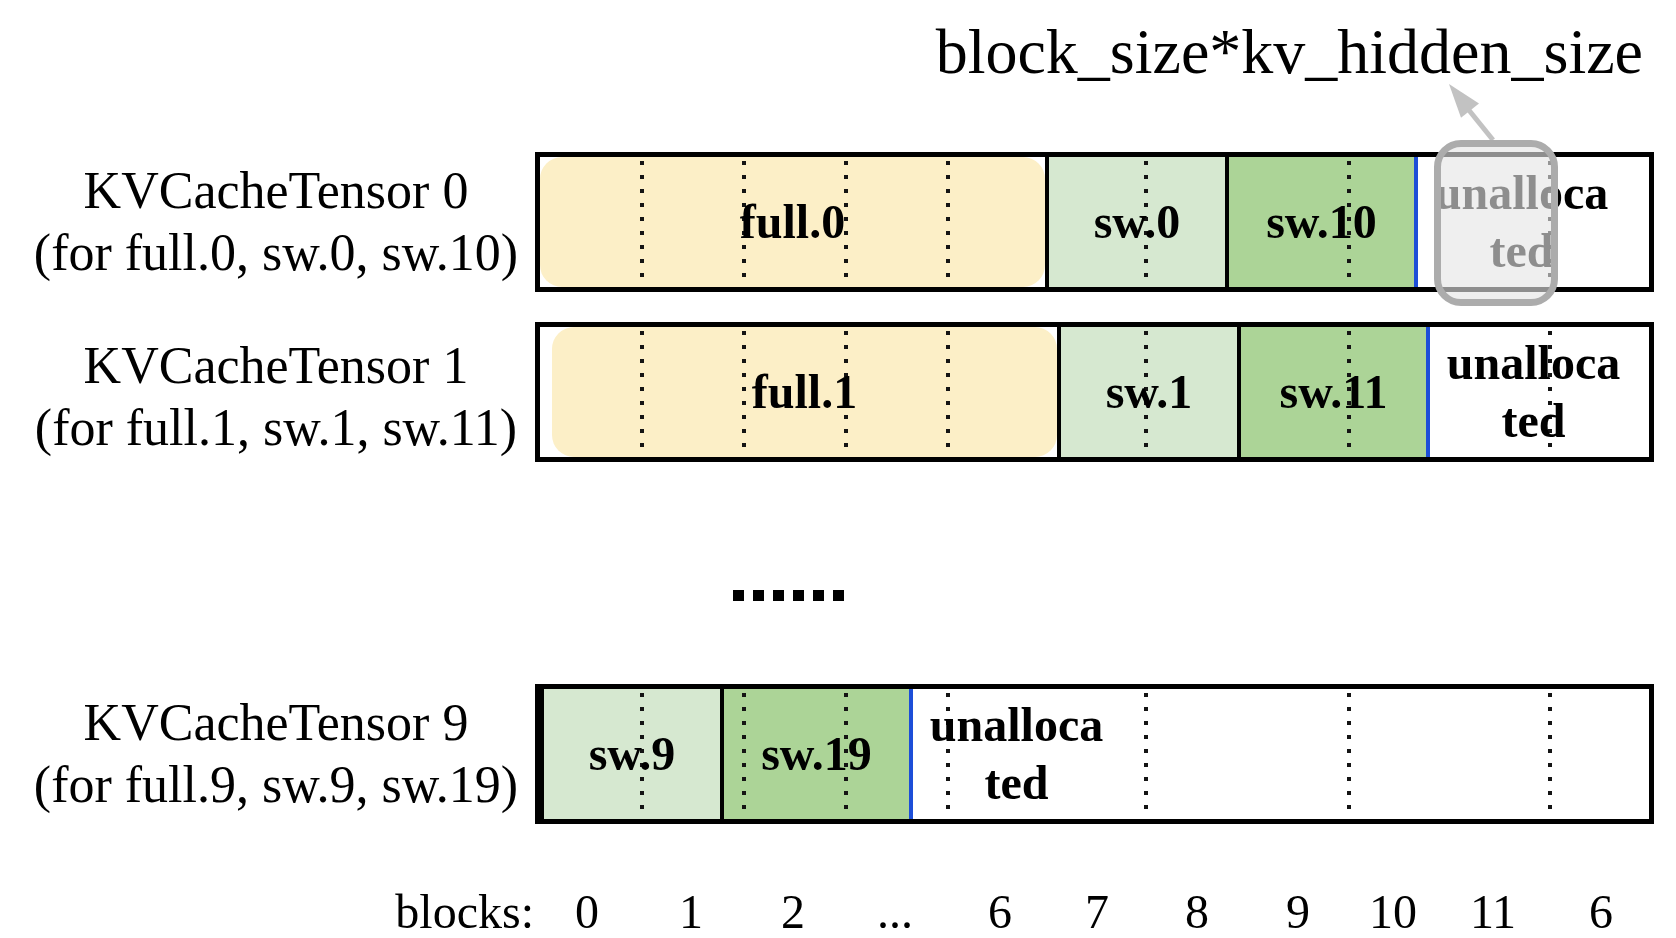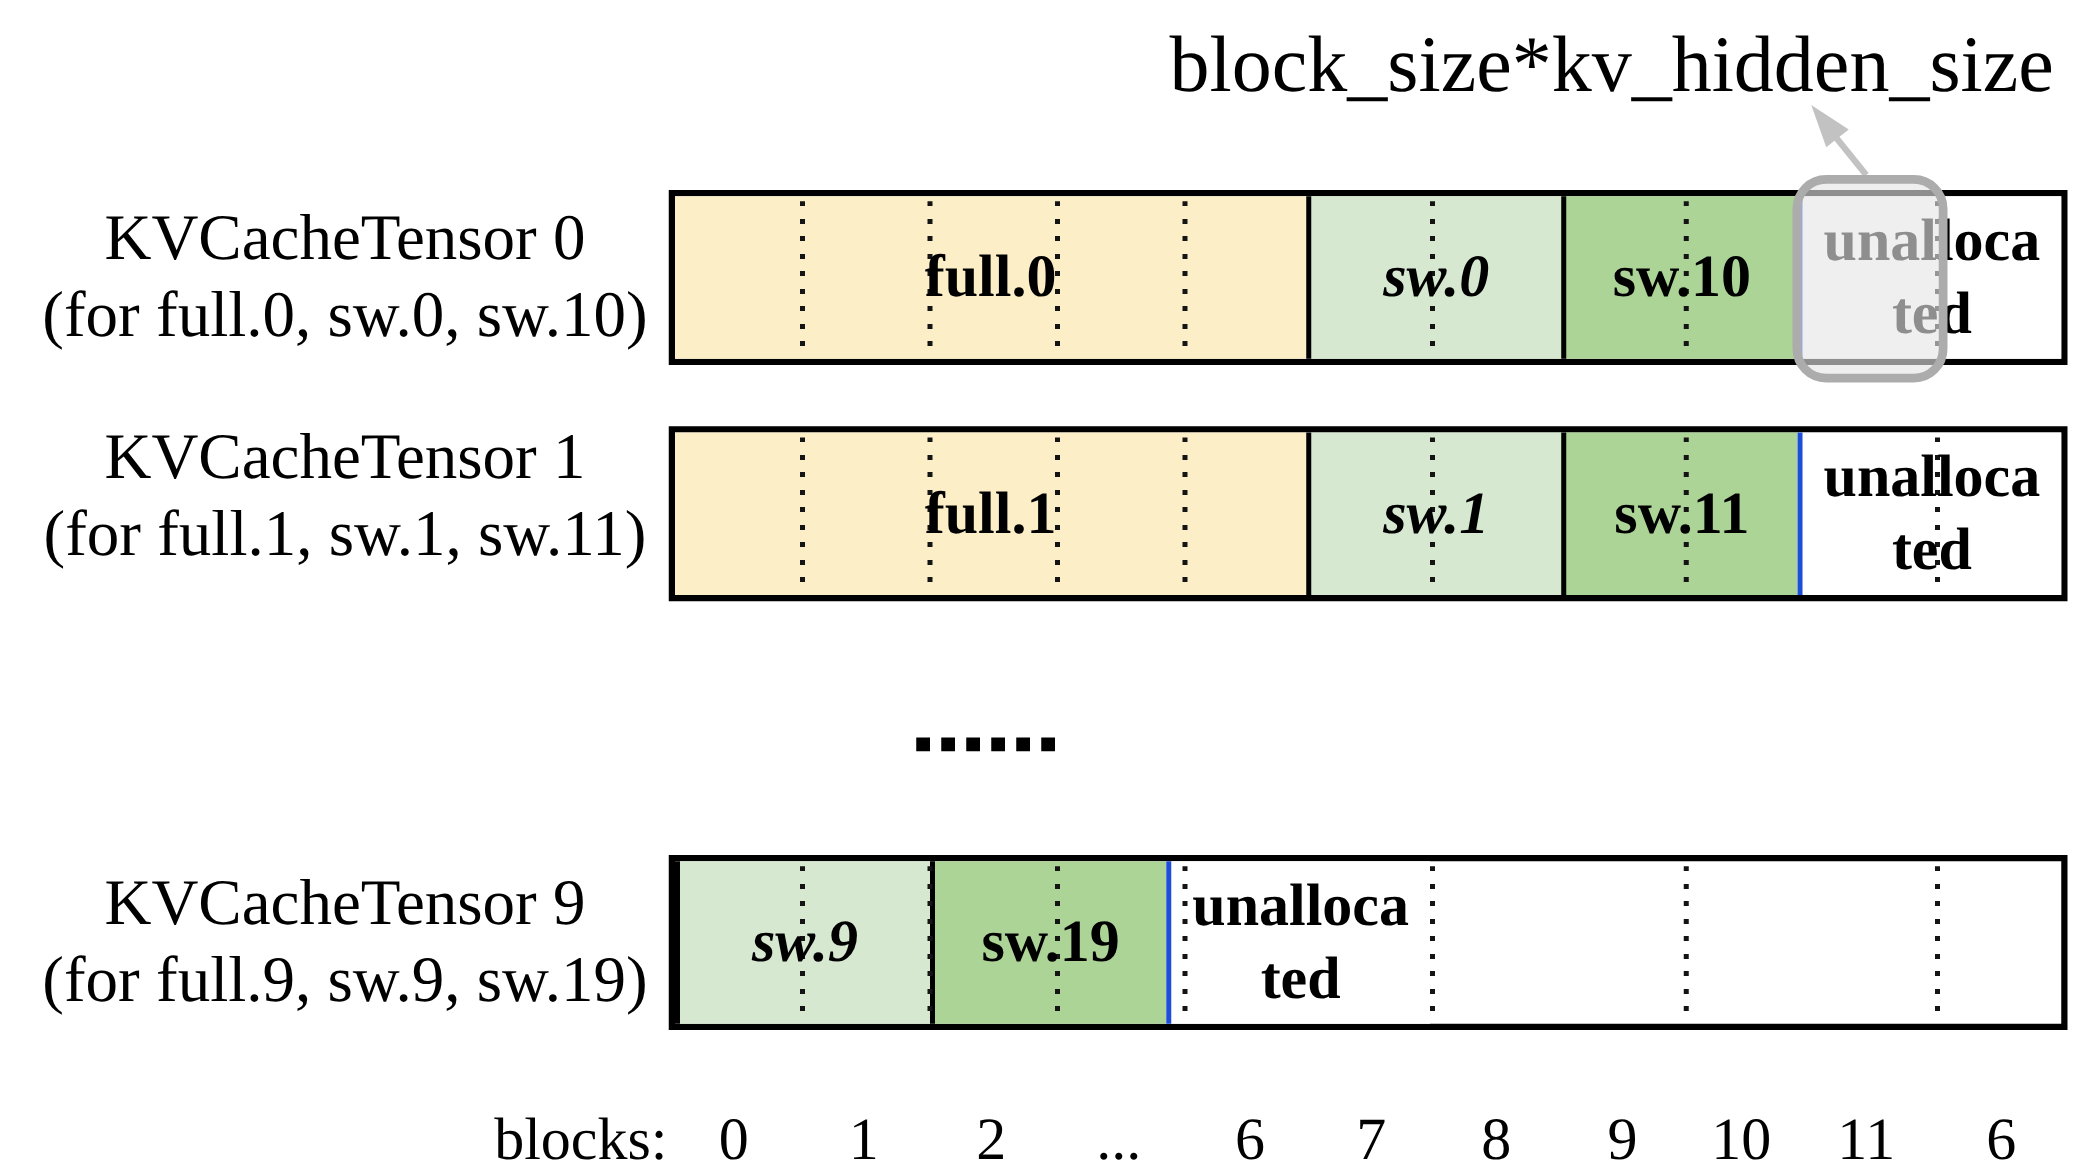--- a/index.html
+++ b/index.html
@@ -13,29 +13,29 @@
     white-space:nowrap;letter-spacing:0px;
   }
   
   .arrow-svg{position:absolute;left:1400px;top:55px;width:160px;height:110px;}
   
   .bar{
     position:absolute;left:535px;width:1119px;height:140px;
     border:5px solid #000;box-sizing:border-box;display:flex;background:#fff;
   }
   .bar-row0{top:152px;}
-  .bar-row1{top:341px;}
+  .bar-row1{top:322px;justify-content:center;}
   .bar-row9{top:684px;}
   .seg{
     position:relative;display:flex;flex-direction:column;align-items:center;justify-content:center;
     box-sizing:border-box;font-weight:bold;font-size:48px;line-height:58px;text-align:center;
   }
   .seg span{position:relative;z-index:2;}
-  .seg-full{width:505px;background:var(--full_fill,#FCEFC7);}
-  .seg-sw{width:204px;background:var(--sw_fill,#D6E8D0);border-left:4px solid #000;font-style:italic;}
+  .seg-full{width:505px;background:var(--full_fill,#FCEFC7);border-radius:22px;}
+  .seg-sw{width:180px;background:var(--sw_fill,#D6E8D0);border-left:4px solid #000;}
   .seg-swnext{width:189px;background:var(--sw_next_fill,#ACD497);border-left:4px solid #000;}
   .seg-unalloc{width:211px;background:var(--unallocated_fill,#FFFFFF);border-left:4px solid #1d4ed8;}
   
   .bdiv{
     position:absolute;top:4px;bottom:4px;width:4px;z-index:1;
     background:repeating-linear-gradient(to bottom,#141414 0 4px,transparent 4px 14px);
   }
   .bd1{left:100px;} .bd2{left:202px;} .bd3{left:304px;} .bd4{left:406px;}
   .bd5{left:604px;} .bd6{left:807px;} .bd7{left:1008px;}
   

